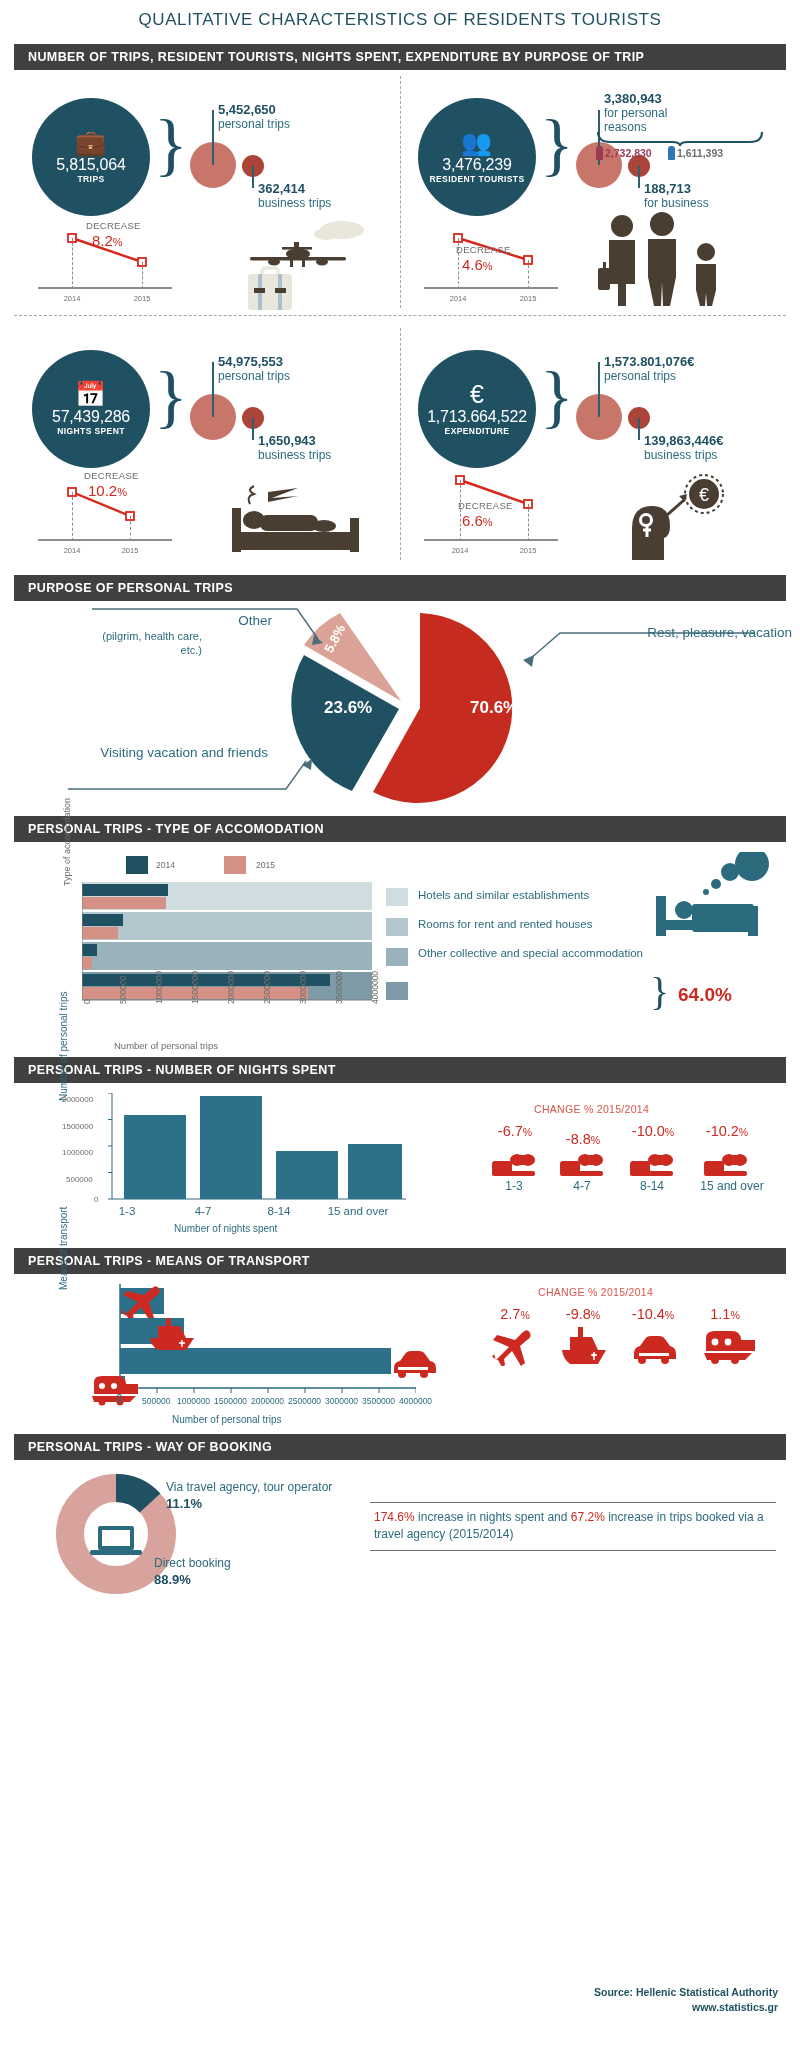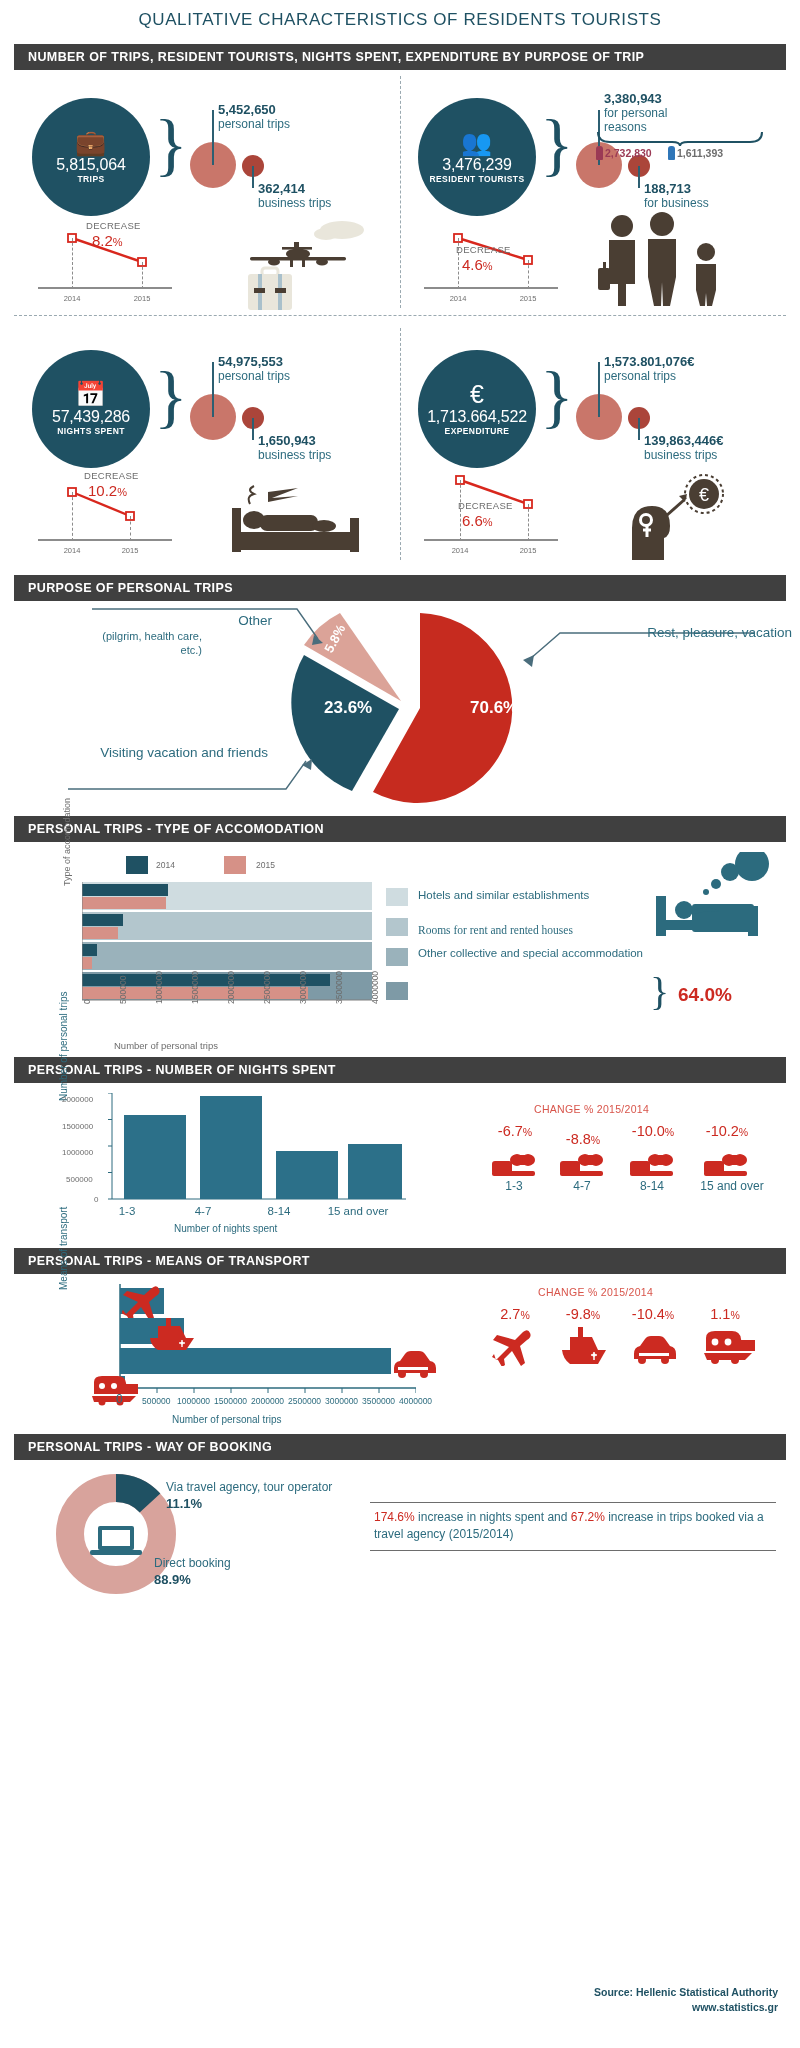--- a/index.html
+++ b/index.html
@@ -447,21 +447,21 @@
       <div class="axlabel" style="position:absolute; left:180px; top:0; transform:rotate(-90deg); transform-origin:left top; color:#6d6d6d;">2500000</div>
       <div class="axlabel" style="position:absolute; left:216px; top:0; transform:rotate(-90deg); transform-origin:left top; color:#6d6d6d;">3000000</div>
       <div class="axlabel" style="position:absolute; left:252px; top:0; transform:rotate(-90deg); transform-origin:left top; color:#6d6d6d;">3500000</div>
       <div class="axlabel" style="position:absolute; left:288px; top:0; transform:rotate(-90deg); transform-origin:left top; color:#6d6d6d;">4000000</div>
     </div>
     <div style="position:absolute; left:100px; top:198px; font-size:9.5px; color:#6d6d6d;">Number of personal trips</div>
 
     <div class="legend-sw" style="left:372px; top:46px; background:#cfdce0;"></div>
     <div class="legend-tx" style="left:404px; top:46px; width:250px;">Hotels and similar establishments</div>
     <div class="legend-sw" style="left:372px; top:76px; background:#b3c6cd;"></div>
-    <div class="legend-tx" style="left:404px; top:81px; width:250px;font-family:Liberation Serif, serif;">Rooms for rent and rented houses</div>
+    <div class="legend-tx" style="left:404px; top:75px; width:250px;">Rooms for rent and rented houses</div>
     <div class="legend-sw" style="left:372px; top:106px; background:#9ab2bb;"></div>
     <div class="legend-tx" style="left:404px; top:104px; width:230px;">Other collective and special accommodation</div>
     <div class="legend-sw" style="left:372px; top:140px; background:#7e9aa6;"></div>
 
     <div style="position:absolute; left:636px; top:126px; font-size:40px; color:#1f5163; font-family:'Liberation Serif', serif; font-weight:300;">}</div>
     <div style="position:absolute; left:664px; top:142px; font-size:19px; font-weight:bold; color:#cc2a21;">64.0%</div>
 
     <svg class="art" style="left:634px; top:10px;" width="130" height="92">
       <circle cx="104" cy="12" r="17" fill="#2c6b7e"></circle>
       <circle cx="82" cy="20" r="9" fill="#2c6b7e"></circle>

